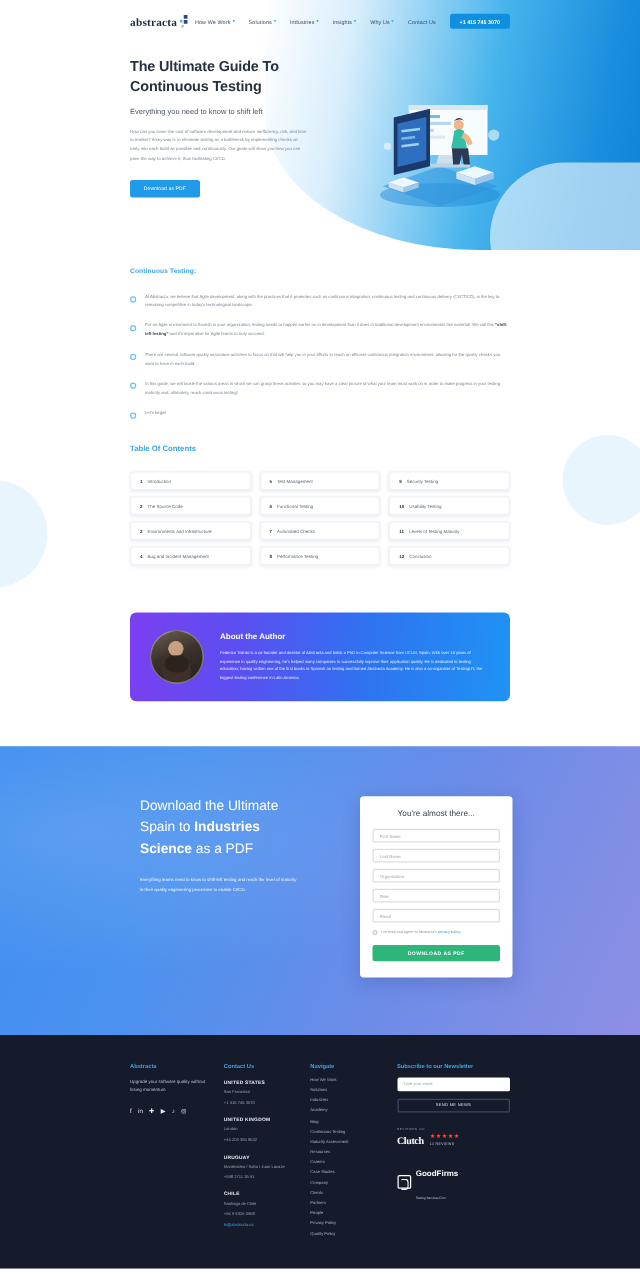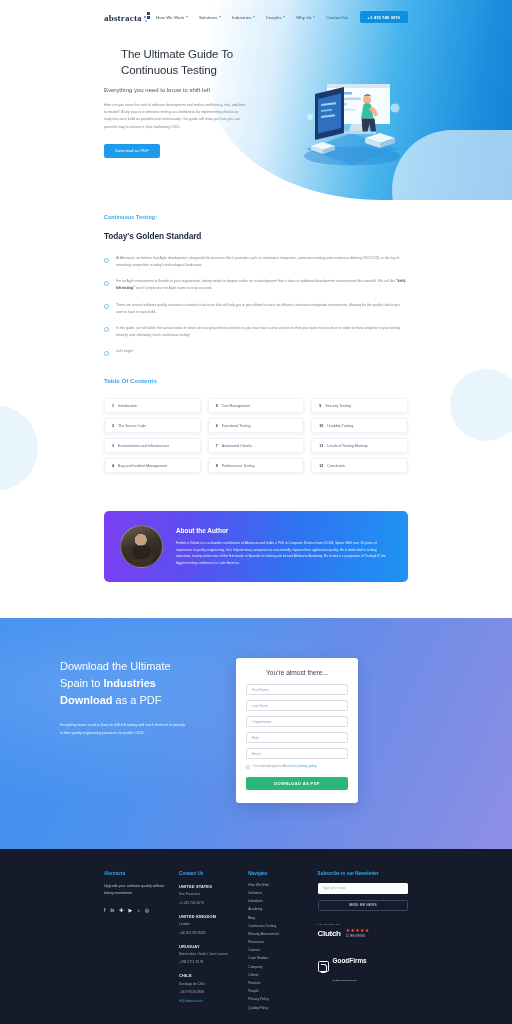--- a/index.html
+++ b/index.html
@@ -57,23 +57,22 @@
   }
   .caret { width:0;height:0;border-left:1.6px solid transparent;border-right:1.6px solid transparent;border-top:2px solid #4ab0e8; display:inline-block;}
   .nav-phone {
     background:#0f8fe0; color:#fff; font-size:4.3px; font-weight:700;
     padding:3.5px 8px; border-radius:2px; white-space:nowrap;
   }
 
   .hero-inner { position:relative; z-index:4; display:flex; padding:24px 0 0 104px; }
   .hero-copy { width:148px; }
   h1.hero-title {
-    font-size:11.5px; line-height:1.35; color:#26313f; font-weight:400;
+    font-size:11.5px; line-height:1.35; color:#26313f; font-weight:700;
     letter-spacing:-.1px;
-    margin-left:17px;
   }
   .hero-sub { margin-top:9px; font-size:6px; color:#4a5565; }
   .hero-text { margin-top:9px; font-size:3.5px; line-height:2.05; color:#7b8694; width:142px; }
   .btn-pdf {
     margin-top:13px; display:inline-block;
     background:#1f9bea; color:#fff; font-size:4px;
     padding:4.5px 11px; border-radius:2px; letter-spacing:.1px;
   }
   
   .iso { position:absolute; left:292px; top:58px; width:120px; height:110px; z-index:4;}
@@ -141,21 +140,21 @@
   .cta {
     margin-top:36px; position:relative;
     background:linear-gradient(115deg,#3f8df0 0%,#4b92ef 30%,#6a8ce8 62%,#8e8fe4 100%);
     padding:40px 0 46px 0;
     display:flex; align-items:flex-start;
   }
   .cta:before{
     content:""; position:absolute; inset:0;
     background:radial-gradient(120% 90% at 12% 30%, rgba(255,255,255,.12) 0%, rgba(255,255,255,0) 55%);
   }
-  .cta-left { width:170px; margin-left:60px; position:relative; z-index:2;}
+  .cta-left { width:170px; margin-left:112px; position:relative; z-index:2;}
   .cta-h { color:#fff; font-size:11px; line-height:1.55; font-weight:400; }
   .cta-h b { font-weight:700; }
   .cta-p { margin-top:13px; color:rgba(255,255,255,.92); font-size:3.5px; line-height:2.1; width:128px;}
   .form-card {
     position:relative; z-index:2;
     margin-left:6px; width:122px;
     background:#fff; border-radius:3px; padding:11px 10px 13px 10px;
     box-shadow:0 4px 16px rgba(20,40,90,.18);
   }
   .form-title { text-align:center; font-size:6.6px; color:#3a4555; padding-bottom:8px; }
@@ -197,21 +196,21 @@
     padding:0 5px; font-size:3.3px; color:#9aa3b0; margin-bottom:6px;
   }
   .n-btn {
     border:.5px solid #3b4761; border-radius:1.5px; height:11px;
     display:flex; align-items:center; justify-content:center;
     color:#dfe4ec; font-size:3.3px; letter-spacing:.2px;
   }
   .badge1 { margin-top:12px; }
   .b-small { color:#8d97a7; font-size:2.4px; letter-spacing:.5px; }
   .clutch-row { display:flex; align-items:flex-end; gap:5px; margin-top:2px;}
-  .clutch-word { color:#fff; font-size:8px; font-weight:700; letter-spacing:-.3px; font-family:Liberation Sans, sans-serif;text-align:center;}
+  .clutch-word { color:#fff; font-size:8px; font-weight:700; letter-spacing:-.3px; font-family:Liberation Serif, serif;text-align:center;}
   .stars { color:#ff4d2e; font-size:5px; letter-spacing:.3px; line-height:1; }
   .rev { color:#c3cad6; font-size:2.8px; letter-spacing:.3px; }
   .gf-row { display:flex; align-items:center; gap:4px; margin-top:11px; }
   .gf-mark { width:11px;height:11px;border:1px solid #fff; border-radius:1.5px; position:relative;}
   .gf-mark:after{content:"";position:absolute;left:2.5px;top:2px;width:5px;height:7px;border:1.3px solid #fff;border-left:0;border-radius:0 3px 3px 0;}
   .gf-word { color:#fff; font-size:6.4px; font-weight:700; }
   .gf-sub { color:#c3cad6; font-size:2.5px; }
 </style>
 </head>
 <body>
@@ -304,21 +303,20 @@
       <path d="M62 168 L86 176 L62 184 L38 176 Z" fill="#ffffff" opacity=".9"></path>
       <path d="M38 176 L62 184 L62 192 L38 184 Z" fill="#cfe2f2"></path>
       <path d="M62 184 L86 176 L86 184 L62 192 Z" fill="#9ec6e8"></path>
       <circle cx="206" cy="100" r="9" fill="#ffffff" opacity=".55"></circle>
       <circle cx="36" cy="118" r="6" fill="#ffffff" opacity=".5"></circle>
     </svg>
   </section>
 
   <section class="sec" style="margin-top:14px;">
     <div class="eyebrow">Continuous Testing:</div>
-    <h2 class="sec-title">Today's Golden Standard</h2>
     <ul class="bullets">
       <li>At Abstracta, we believe that Agile development, along with the practices that it promotes such as continuous integration, continuous testing and continuous delivery (CI/CT/CD), is the key to remaining competitive in today's technological landscape.</li>
       <li><span>For an Agile environment to flourish in your organization, testing needs to happen earlier on in development than it does in traditional development environments like waterfall. We call this </span><b>"shift-left testing"</b><span> and it's imperative for Agile teams to truly succeed.</span></li>
       <li>There are several software quality assurance activities to focus on that will help you in your efforts to reach an efficient continuous integration environment, allowing for the quality checks you want to have in each build.</li>
       <li>In this guide, we will tackle the various areas in which we can group these activities so you may have a clear picture of what your team must work on in order to make progress in your testing maturity and, ultimately, reach continuous testing!</li>
       <li>Let's begin!</li>
     </ul>
   </section>
 
   <section class="sec toc-wrap">
@@ -383,21 +381,21 @@
       <div class="author-h">About the Author</div>
       <p class="author-p">Federico Toledo is a co-founder and director of Abstracta and holds a PhD in Computer Science from UCLM, Spain. With over 10 years of experience in quality engineering, he's helped many companies to successfully improve their application quality. He is dedicated to testing education, having written one of the first books in Spanish on testing and formed Abstracta Academy. He is also a co-organizer of TestingUY, the biggest testing conference in Latin America.</p>
     </div>
   </section>
 
   <section class="cta">
     <div class="cta-left">
       <div class="cta-h">
         <span>Download the Ultimate</span><br>
         <span>Spain to </span><b>Industries</b><br>
-        <b>Download</b><span> as a PDF</span>
+        <b>Science</b><span> as a PDF</span>
       </div>
       <p class="cta-p">Everything teams need to know to shift-left testing and reach the level of maturity in their quality engineering processes to enable CI/CD.</p>
     </div>
 
     <div class="form-card">
       <div class="form-title">You're almost there...</div>
       <div class="field">First Name</div>
       <div class="field">Last Name</div>
       <div class="field">Organization</div>
       <div class="field">Role</div>

